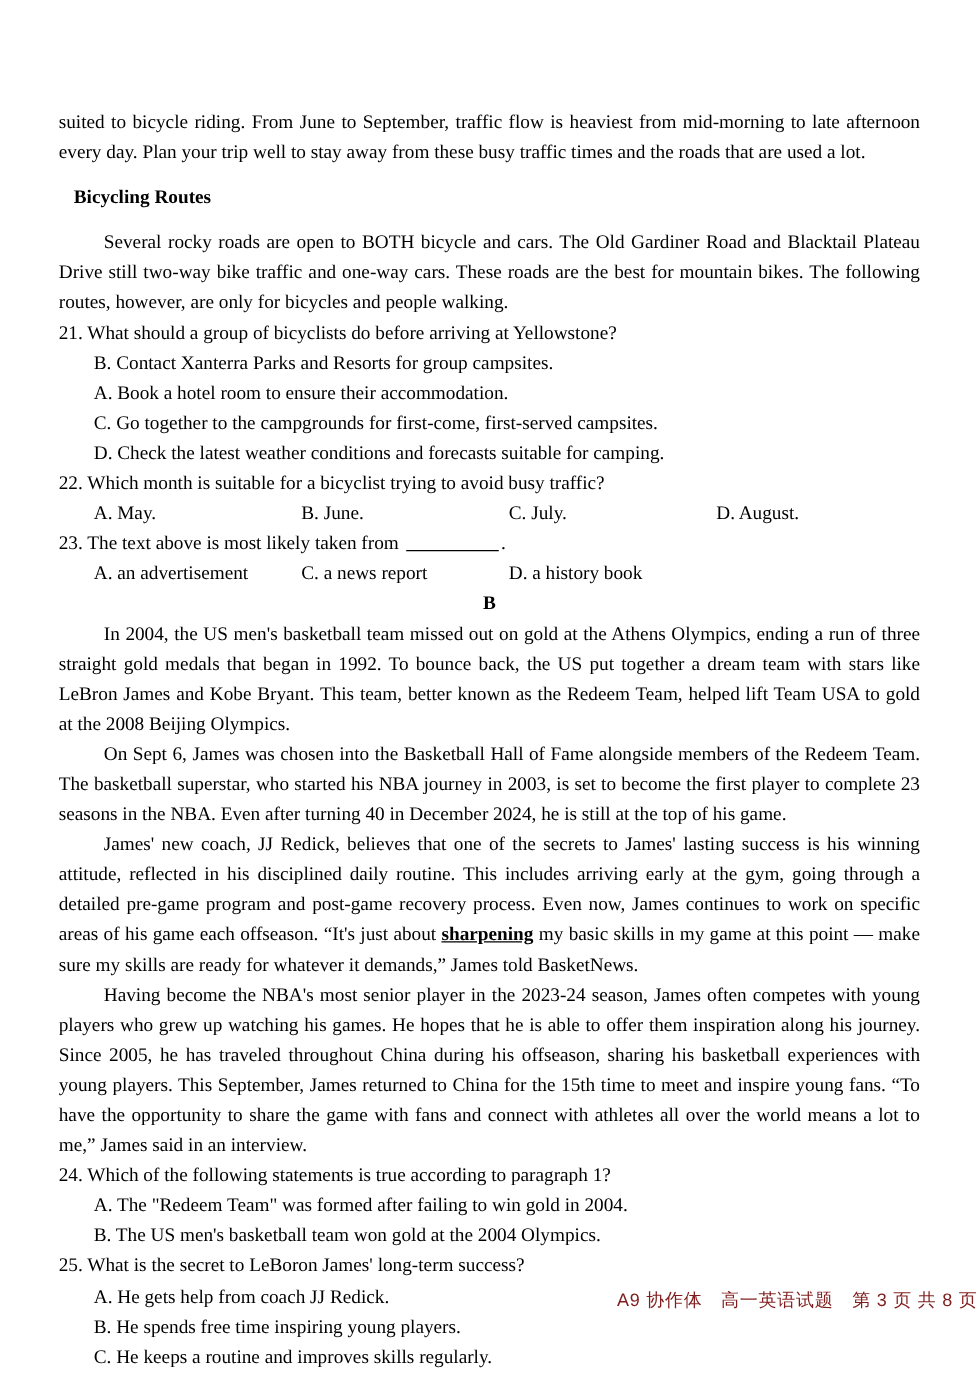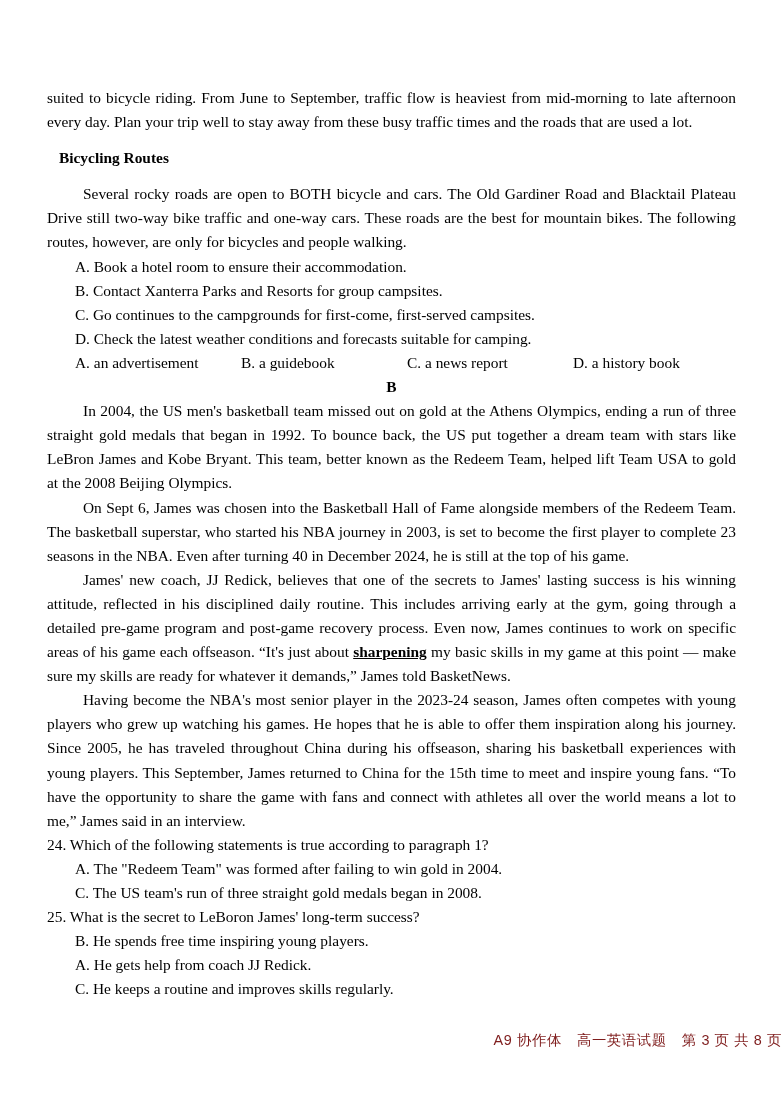--- a/index.html
+++ b/index.html
@@ -109,55 +109,65 @@
 <div class="page">
   <div class="body-col">
 
     <p class="para">suited to bicycle riding. From June to September, traffic flow is heaviest from mid-morning to late afternoon every day. Plan your trip well to stay away from these busy traffic times and the roads that are used a lot.</p>
 
     <p class="subhead">Bicycling Routes</p>
 
     <p class="para indent">Several rocky roads are open to BOTH bicycle and cars. The Old Gardiner Road and Blacktail Plateau Drive still two-way bike traffic and one-way cars. These roads are the best for mountain bikes. The following routes, however, are only for bicycles and people walking.</p>
 
     <div>
+      <p class="q"><span>21.</span> <span>What should a group of bicyclists do before arriving at Yellowstone?</span></p>
+      <p class="opt">B. Contact Xanterra Parks and Resorts for group campsites.</p>
       <p class="opt">A. Book a hotel room to ensure their accommodation.</p>
-      <p class="opt">B. Contact Xanterra Parks and Resorts for group campsites.</p>
-      <p class="opt">C. Go continues to the campgrounds for first-come, first-served campsites.</p>
+      <p class="opt">C. Go together to the campgrounds for first-come, first-served campsites.</p>
       <p class="opt">D. Check the latest weather conditions and forecasts suitable for camping.</p>
     </div>
 
+    <div>
+      <p class="q"><span>22.</span> <span>Which month is suitable for a bicyclist trying to avoid busy traffic?</span></p>
+      <div class="opt-row">
+        <span>A. May.</span>
+        <span>B. June.</span>
+        <span>C. July.</span>
+        <span>D. August.</span>
+      </div>
+    </div>
 
     <div>
+      <p class="q"><span>23.</span> <span>The text above is most likely taken from</span> <span class="blankline"></span><span>.</span></p>
       <div class="opt-row">
         <span>A. an advertisement</span>
-        <span>B. a guidebook</span>
         <span>C. a news report</span>
         <span>D. a history book</span>
       </div>
     </div>
 
     <p class="section-letter">B</p>
 
     <p class="para indent">In 2004, the US men's basketball team missed out on gold at the Athens Olympics, ending a run of three straight gold medals that began in 1992. To bounce back, the US put together a dream team with stars like LeBron James and Kobe Bryant. This team, better known as the Redeem Team, helped lift Team USA to gold at the 2008 Beijing Olympics.</p>
     <p class="para indent">On Sept 6, James was chosen into the Basketball Hall of Fame alongside members of the Redeem Team. The basketball superstar, who started his NBA journey in 2003, is set to become the first player to complete 23 seasons in the NBA. Even after turning 40 in December 2024, he is still at the top of his game.</p>
 
     <p class="para indent"><span>James' new coach, JJ Redick, believes that one of the secrets to James' lasting success is his winning attitude, reflected in his disciplined daily routine. This includes arriving early at the gym, going through a detailed pre-game program and post-game recovery process. Even now, James continues to work on specific areas of his game each offseason. “It's just about </span><span class="bu">sharpening</span><span> my basic skills in my game at this point — make sure my skills are ready for whatever it demands,” James told BasketNews.</span></p>
 
     <p class="para indent">Having become the NBA's most senior player in the 2023-24 season, James often competes with young players who grew up watching his games. He hopes that he is able to offer them inspiration along his journey. Since 2005, he has traveled throughout China during his offseason, sharing his basketball experiences with young players. This September, James returned to China for the 15th time to meet and inspire young fans. “To have the opportunity to share the game with fans and connect with athletes all over the world means a lot to me,” James said in an interview.</p>
 
     <div>
       <p class="q"><span>24.</span> <span>Which of the following statements is true according to paragraph 1?</span></p>
       <p class="opt">A. The "Redeem Team" was formed after failing to win gold in 2004.</p>
-      <p class="opt">C. The US team's run of three straight gold medals began in 2008.</p>
+      <p class="opt">B. The US men's basketball team won gold at the 2004 Olympics.</p>
     </div>
 
     <div>
       <p class="q"><span>25.</span> <span>What is the secret to LeBoron James' long-term success?</span></p>
+      <p class="opt">A. He gets help from coach JJ Redick.</p>
       <p class="opt">B. He spends free time inspiring young players.</p>
-      <p class="opt">A. He gets help from coach JJ Redick.</p>
       <p class="opt">C. He keeps a routine and improves skills regularly.</p>
 
     </div>
 
   </div>
 
   <div class="footer">A9 协作体　高一英语试题　第 3 页 共 8 页</div>
 </div>
 
 </body></html>

